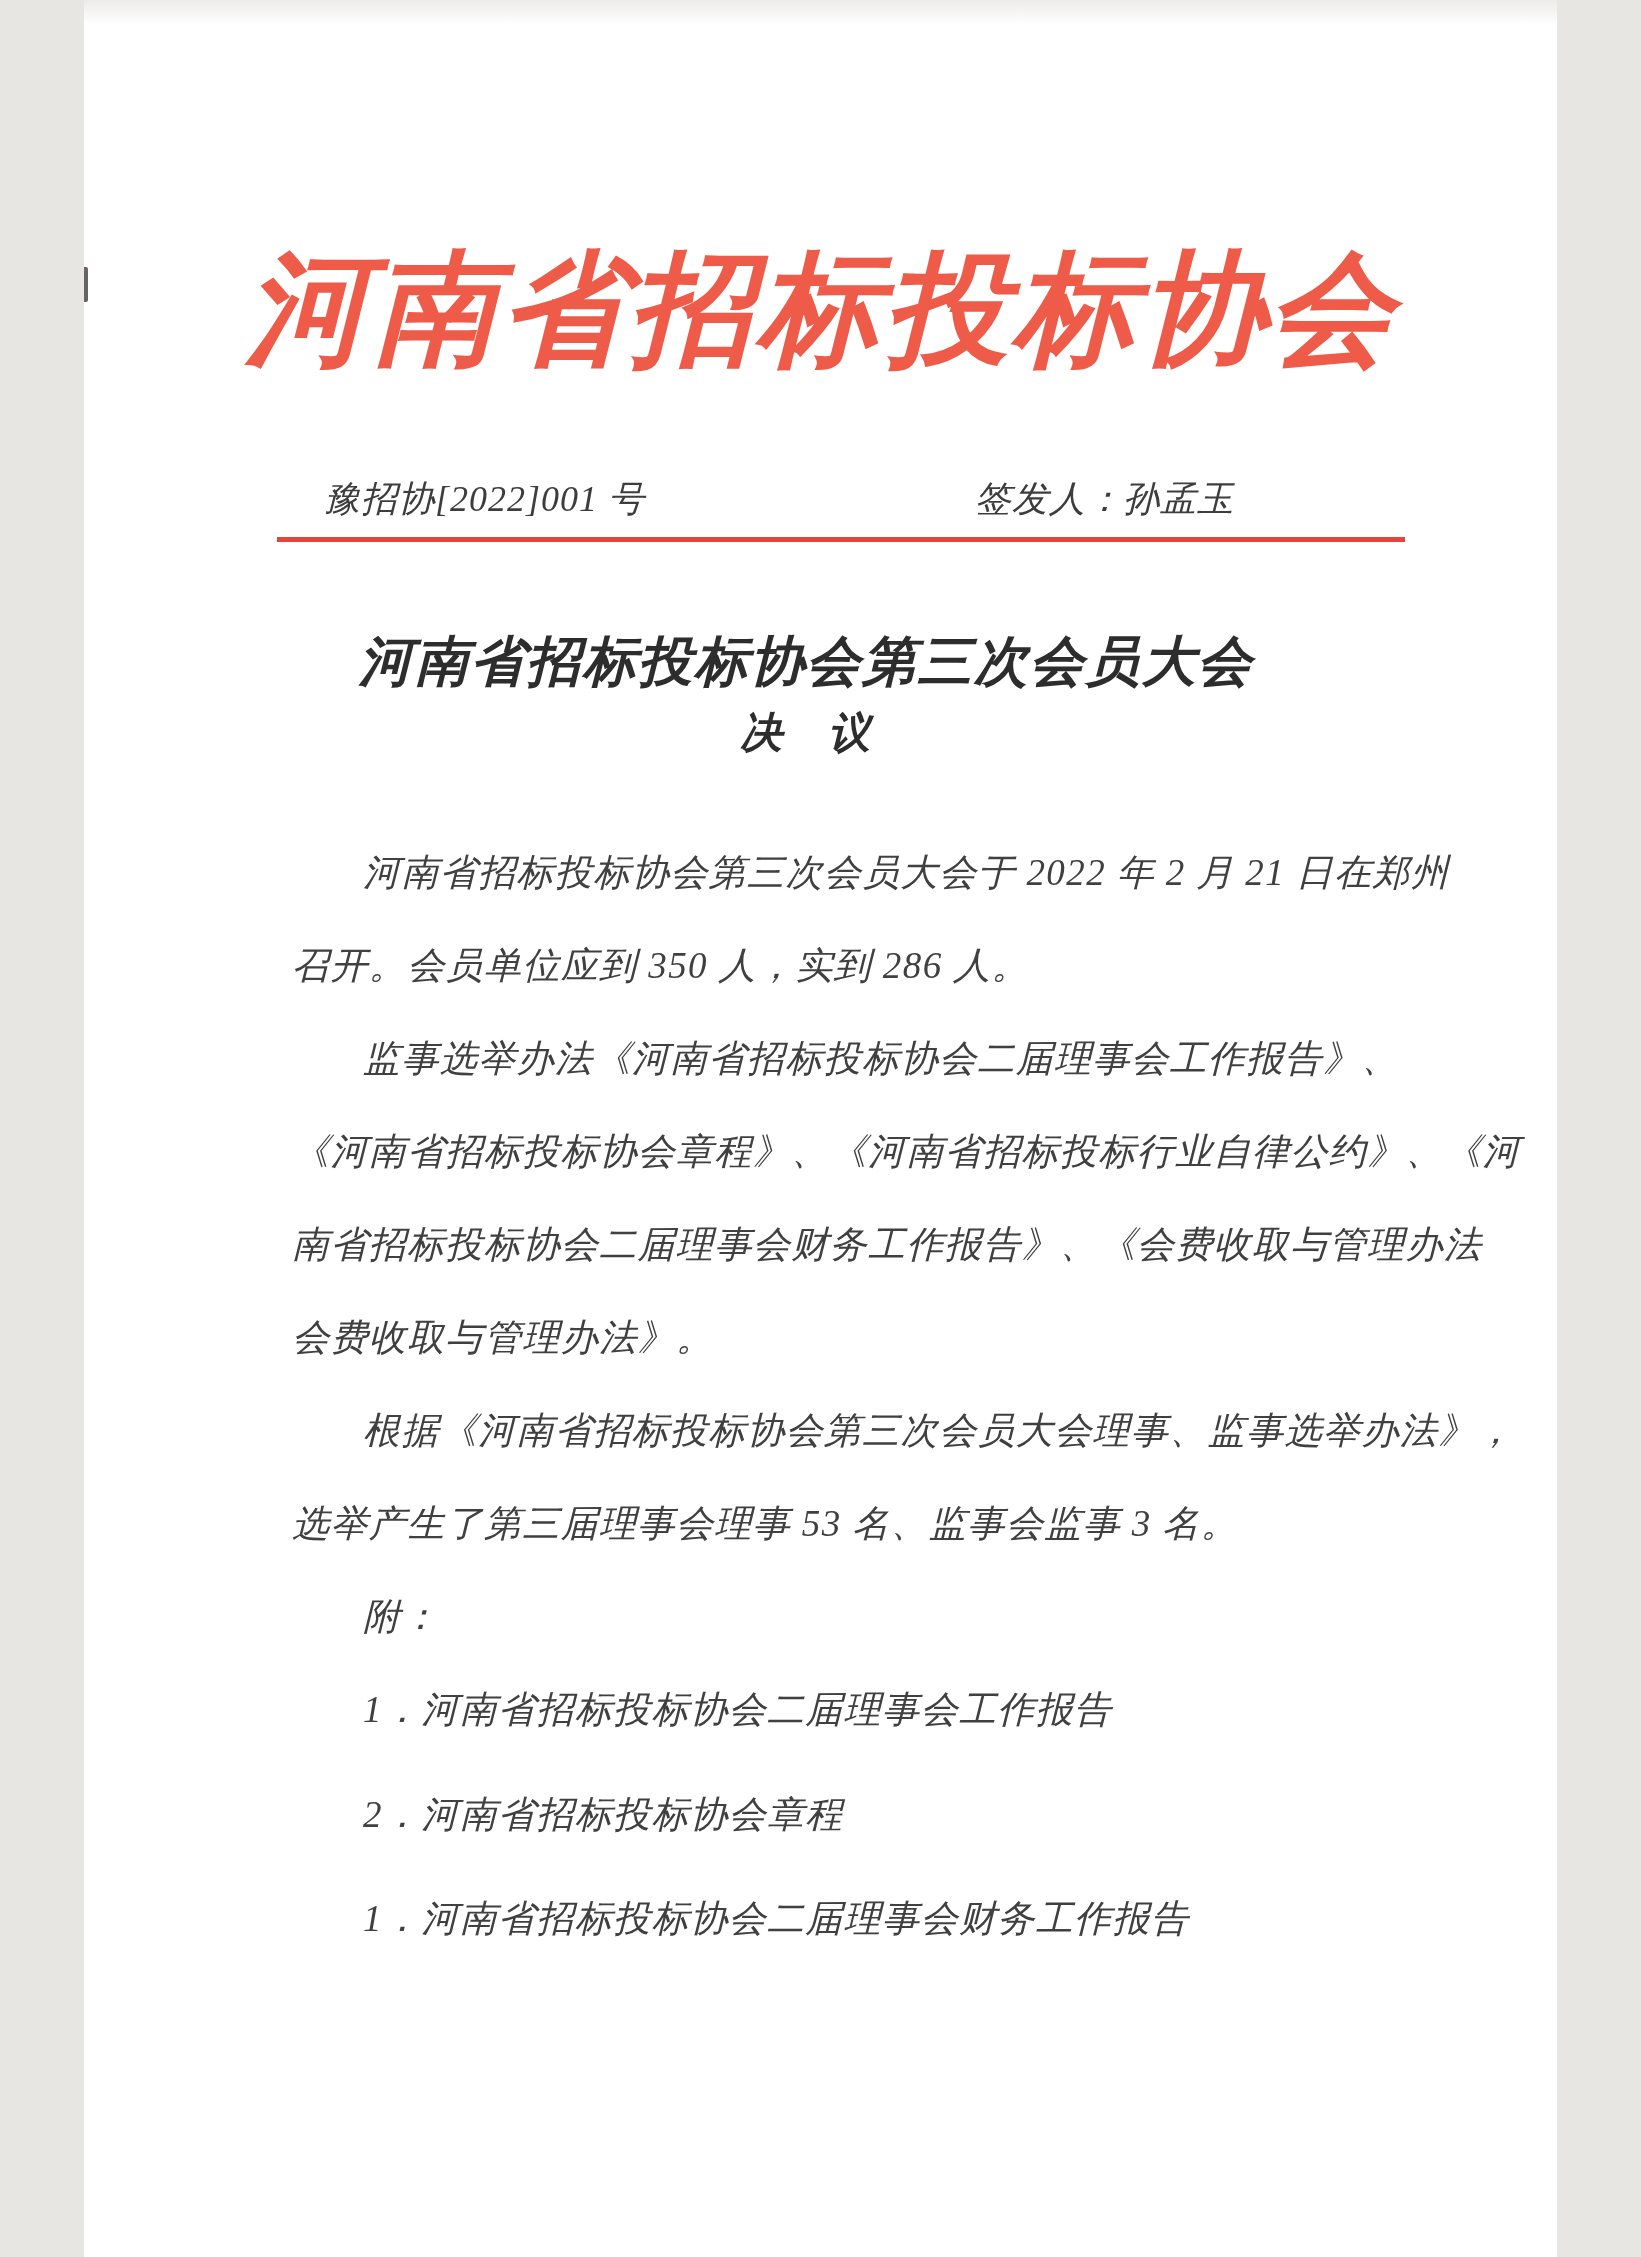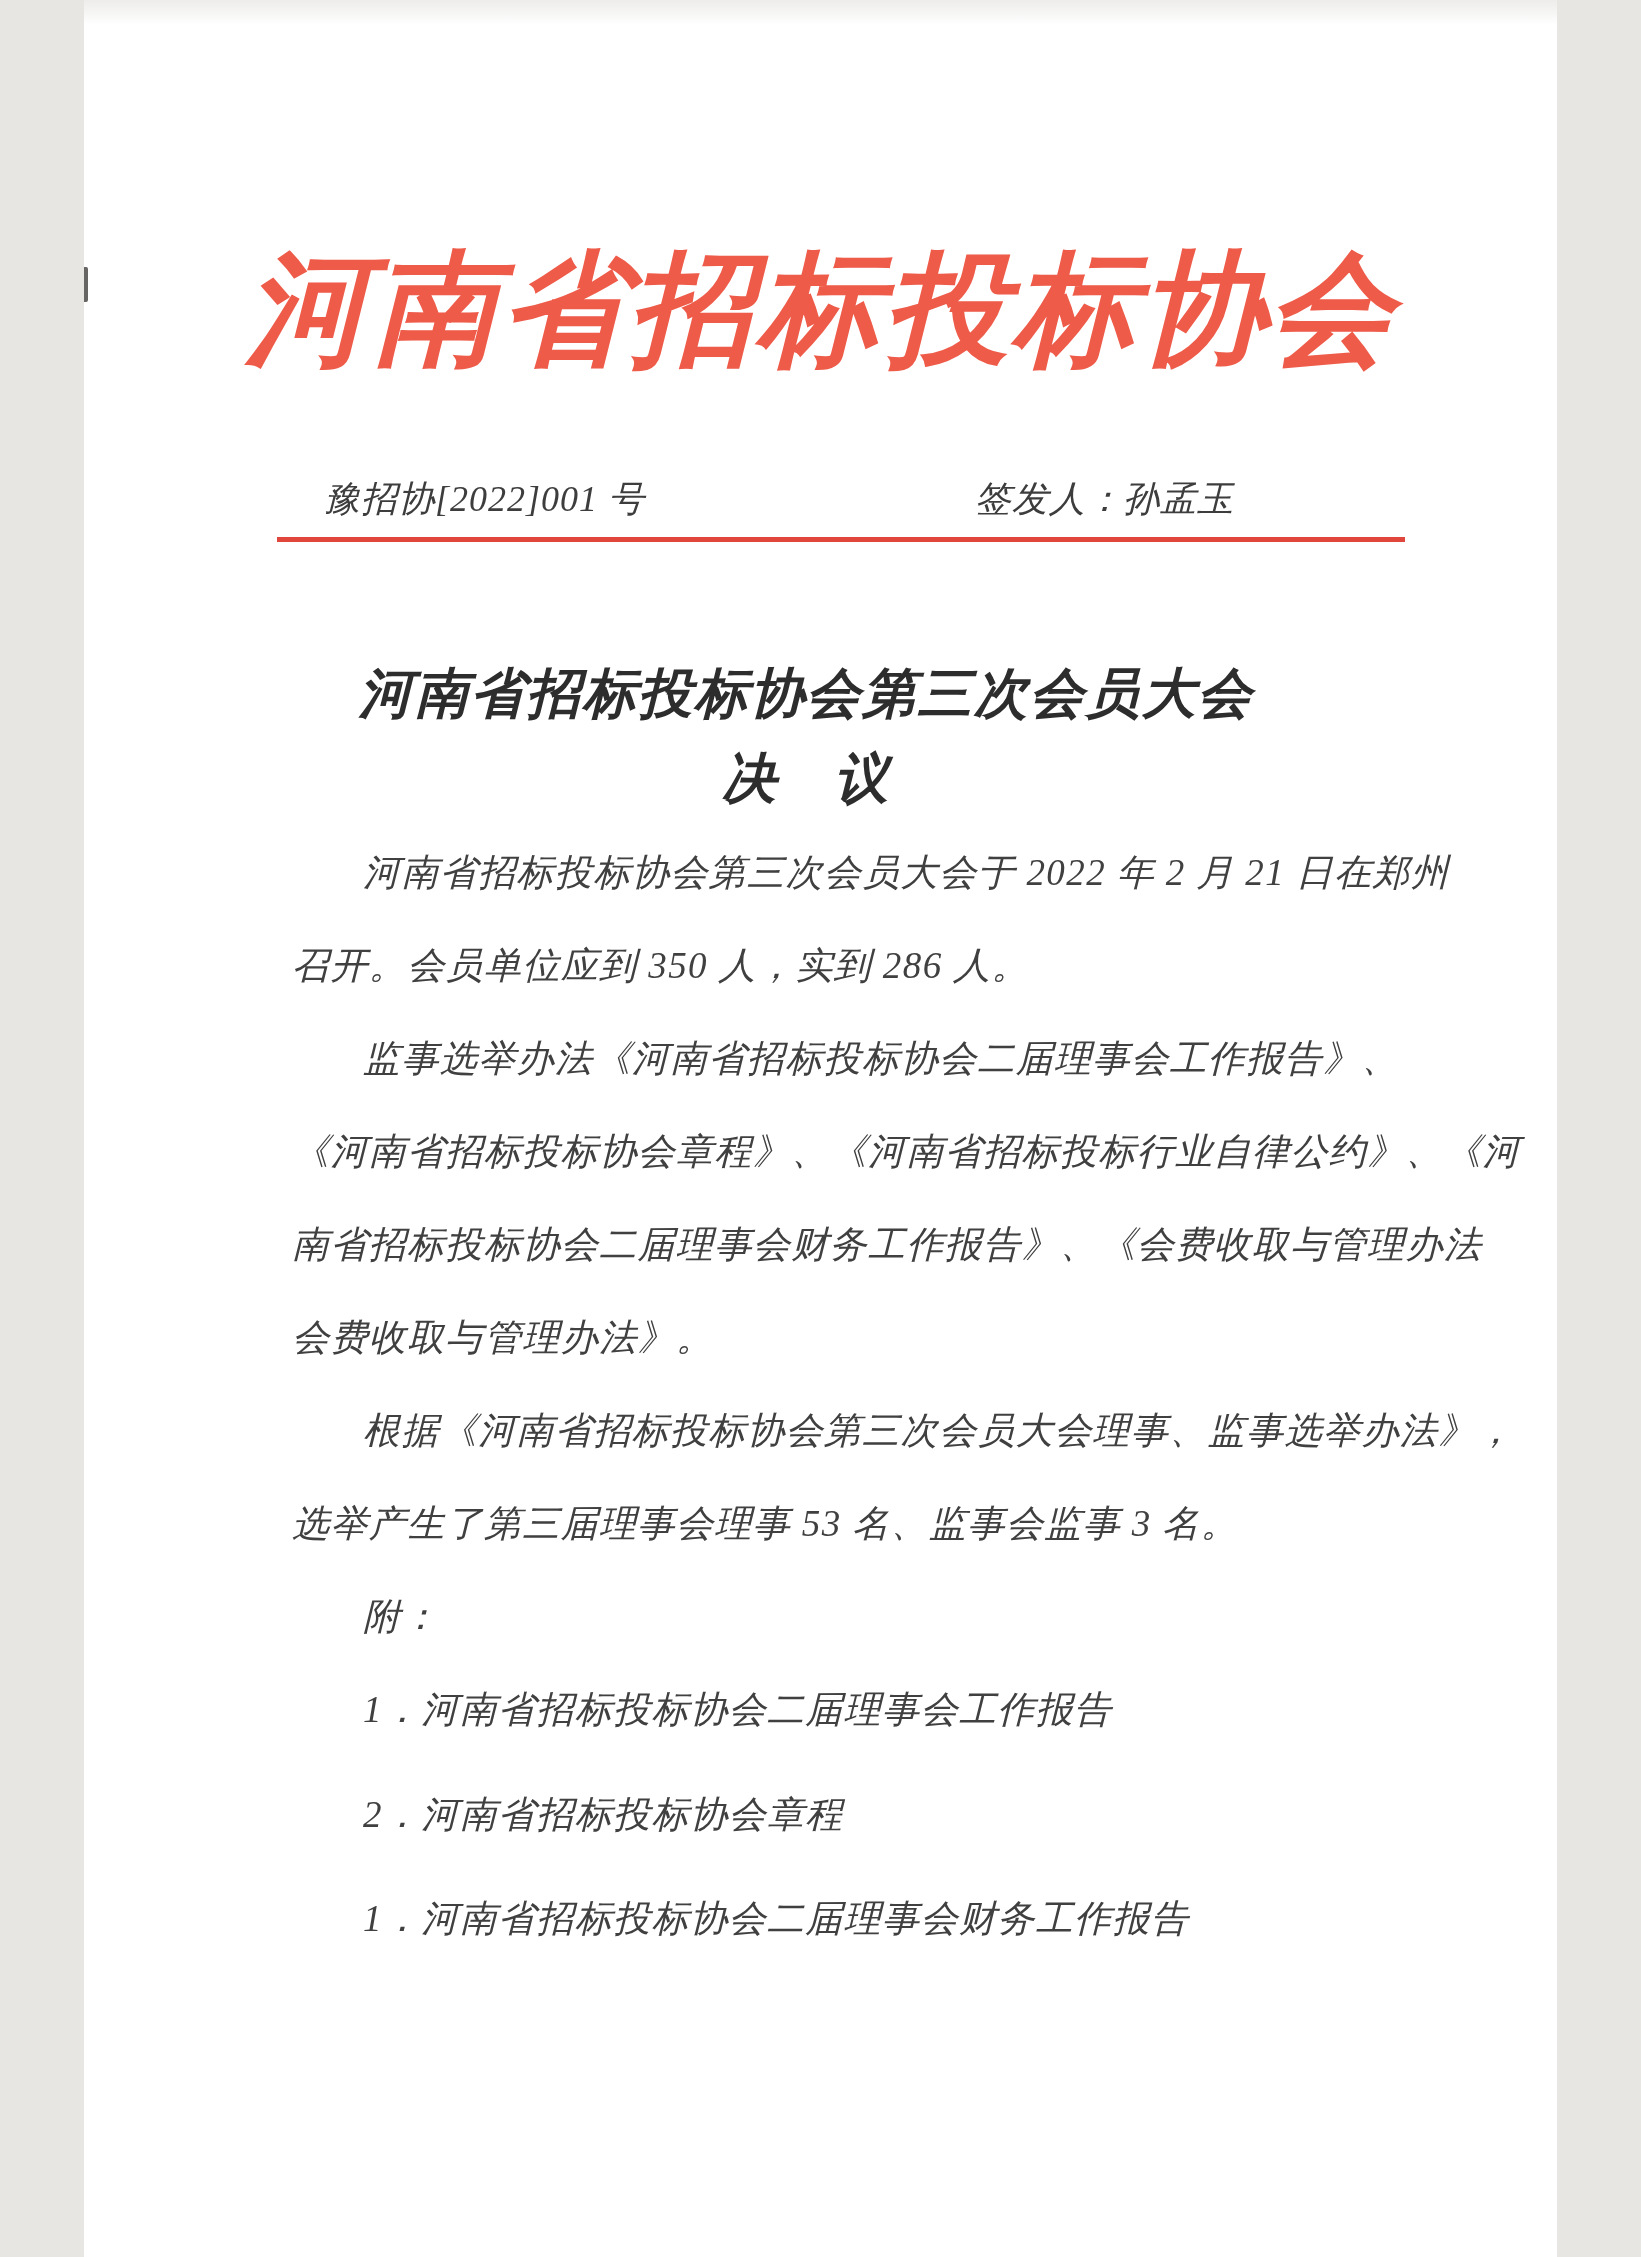--- a/index.html
+++ b/index.html
@@ -75,26 +75,25 @@
     right: 29px;
     text-align: center;
     color: #2d2d2d;
     font-weight: 700;
   }
   .title-l1 {
     font-size: 54px;
     line-height: 1.2;
     letter-spacing: 1.9px;
     white-space: nowrap;
-    margin-top: 32px;
   }
   .title-l2 {
-    font-size: 54px;
+    font-size: 42px;
     line-height: 1.2;
-    margin-top: 20px;
+    margin-top: 13px;
     letter-spacing: 1.9px;
   }
   .body-block {
     position: absolute;
     top: 826px;
     left: 208px;
     right: 135px;
     font-size: 37px;
     color: #404040;
     letter-spacing: 1.4px;

